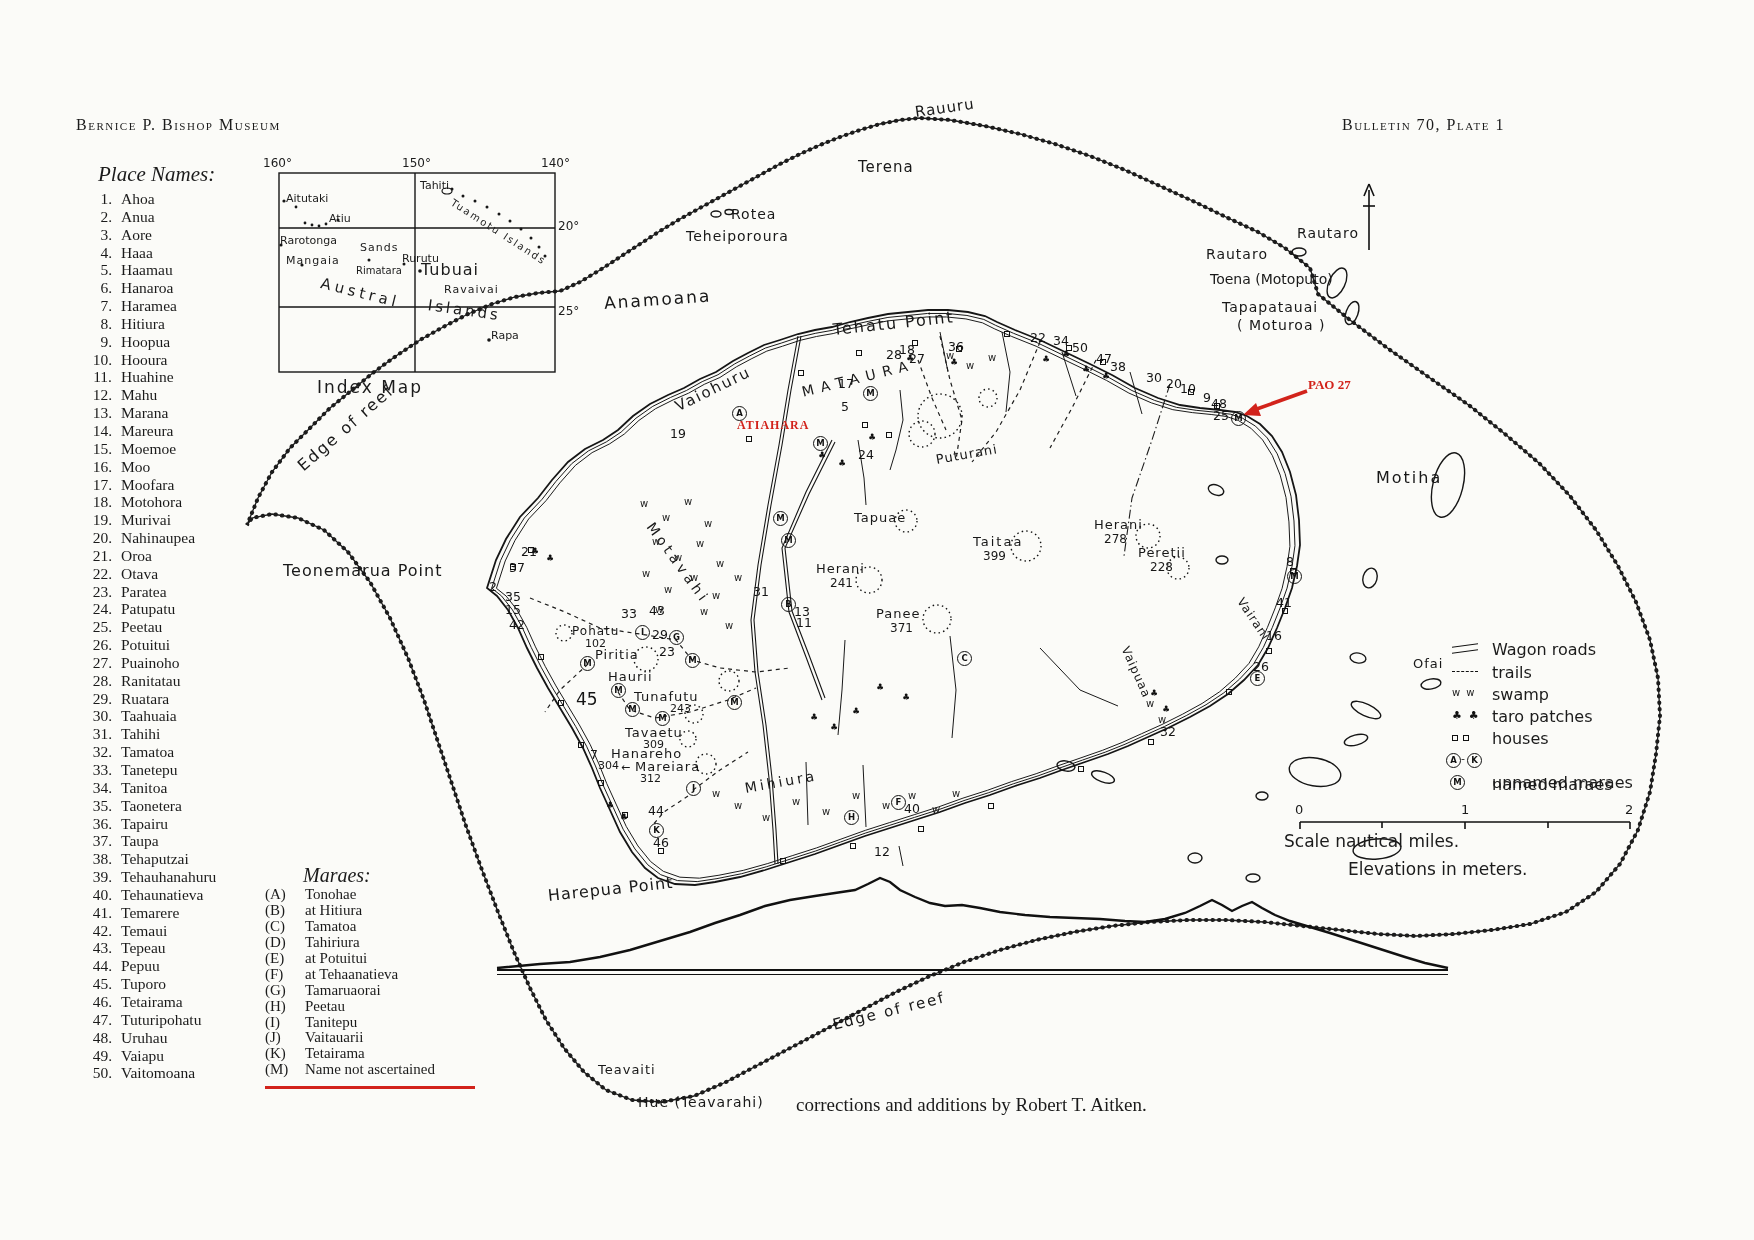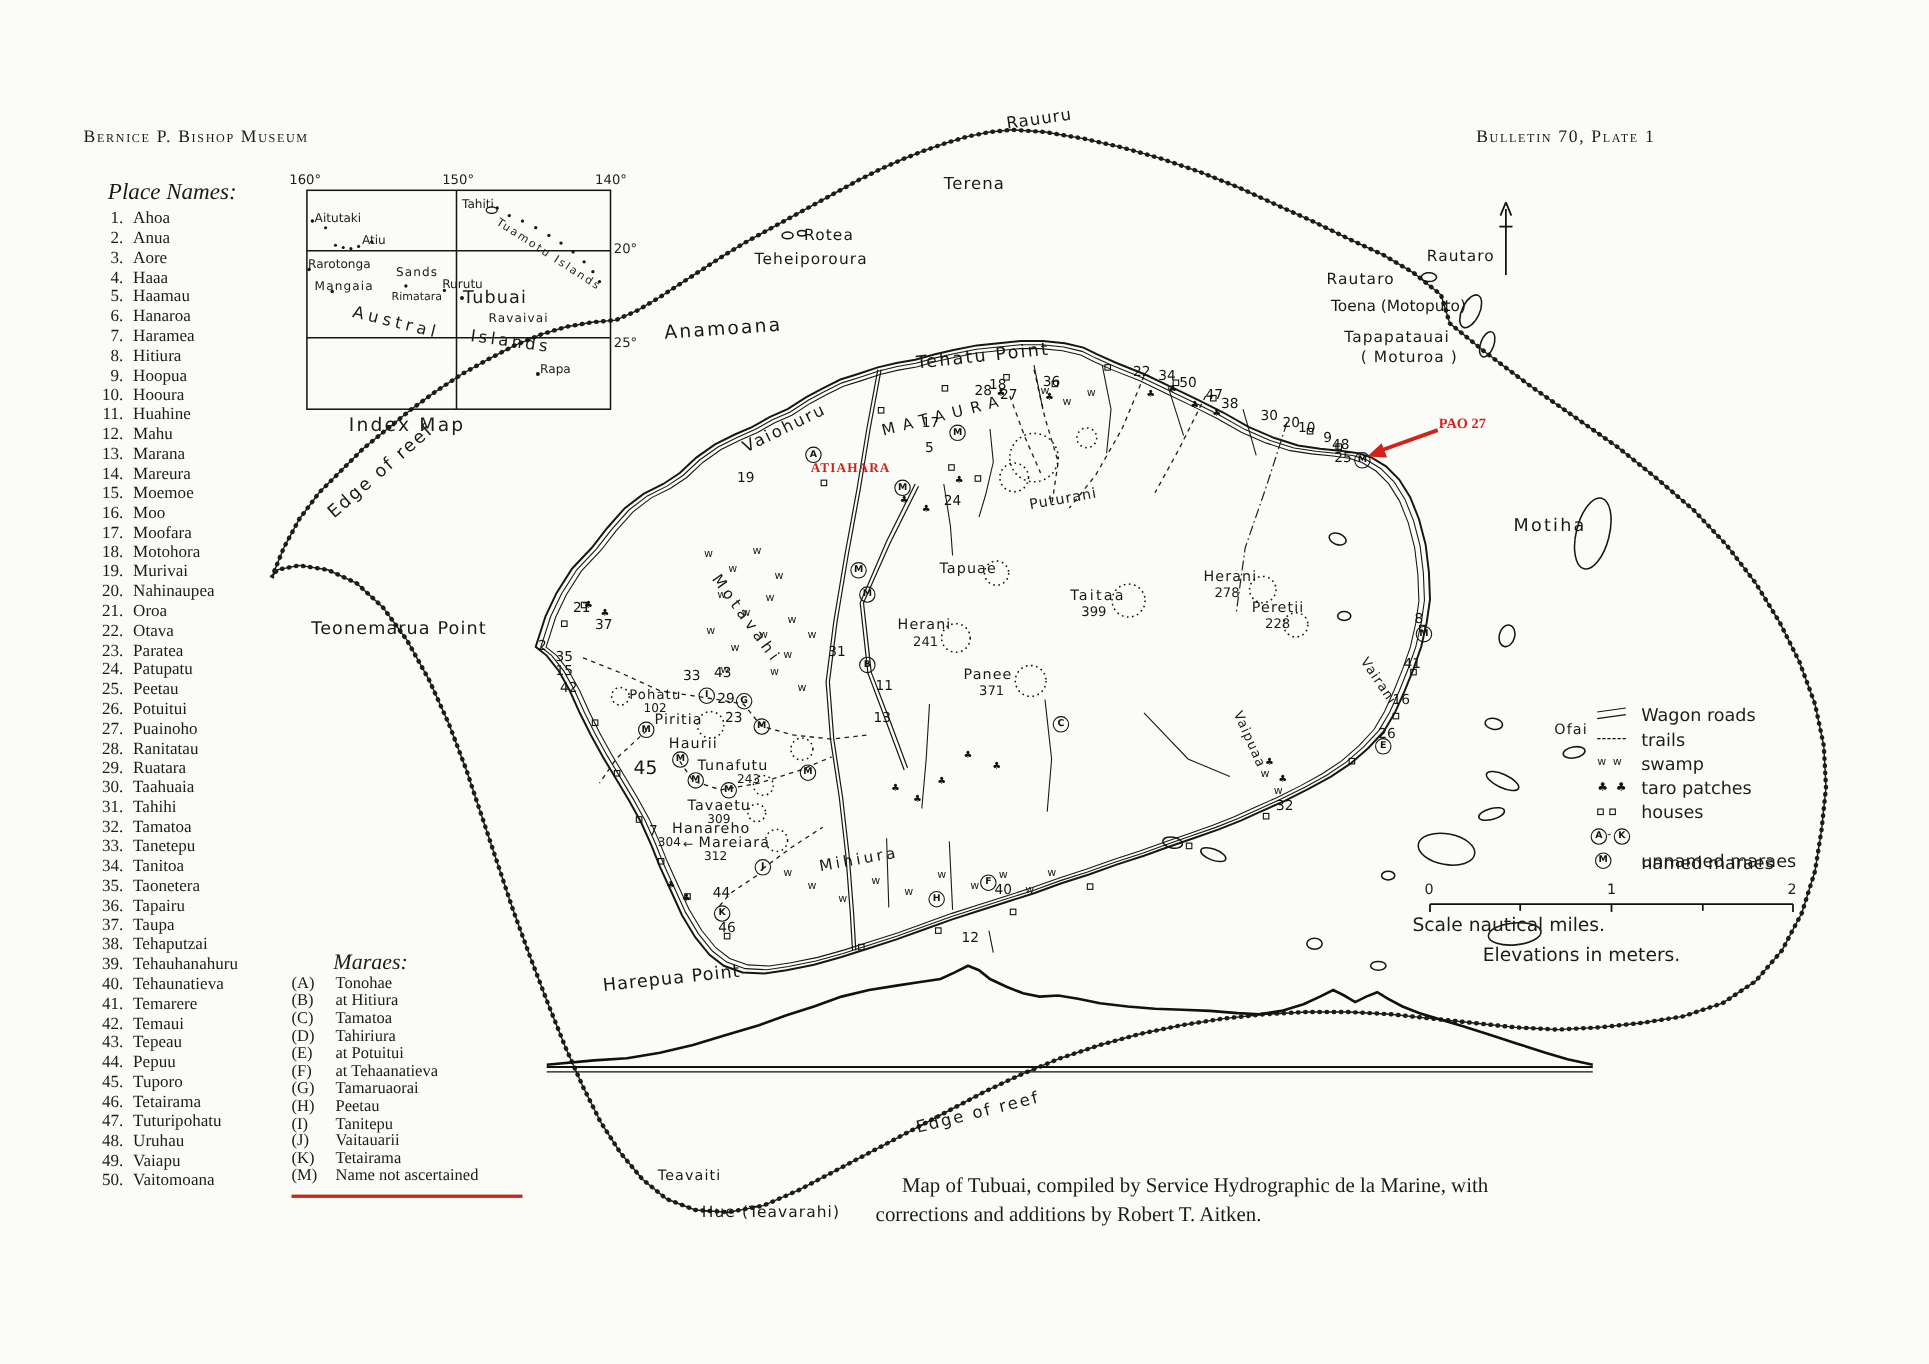--- a/index.html
+++ b/index.html
@@ -540,31 +540,31 @@
       <span class="num" style="left: 1072px; top: 340px;">50</span>
       <span class="num" style="left: 1096px; top: 351px;">47</span>
       <span class="num" style="left: 1110px; top: 359px;">38</span>
       <span class="num" style="left: 1146px; top: 370px;">30</span>
       <span class="num" style="left: 1166px; top: 376px;">20</span>
       <span class="num" style="left: 1180px; top: 381px;">10</span>
       <span class="num" style="left: 1203px; top: 390px;">9</span>
       <span class="num" style="left: 1211px; top: 396px;">48</span>
       <span class="num" style="left: 1213px; top: 408px;">25</span>
       <span class="num" style="left: 521px; top: 544px;">21</span>
-      <span class="num" style="left: 509px; top: 560px; margin-left: 32px;">37</span>
+      <span class="num" style="left: 509px; top: 560px;">37</span>
       <span class="num" style="left: 489px; top: 579px;">2</span>
       <span class="num" style="left: 505px; top: 589px;">35</span>
       <span class="num" style="left: 505px; top: 602px;">15</span>
       <span class="num" style="left: 509px; top: 617px;">42</span>
       <span class="num" style="left: 621px; top: 606px;">33</span>
       <span class="num" style="left: 649px; top: 603px;">43</span>
       <span class="num" style="left: 652px; top: 627px;">29</span>
       <span class="num" style="left: 659px; top: 644px;">23</span>
       <span class="num" style="left: 753px; top: 584px;">31</span>
-      <span class="num" style="left: 794px; top: 604px; margin-top: 40px;">13</span>
+      <span class="num" style="left: 794px; top: 604px;">13</span>
       <span class="num" style="left: 796px; top: 615px;">11</span>
       <span class="num" style="left: 576px; top: 689px; font-size: 17px;">45</span>
       <span class="num" style="left: 590px; top: 747px;">7</span>
       <span class="num" style="left: 648px; top: 803px;">44</span>
       <span class="num" style="left: 653px; top: 835px;">46</span>
       <span class="num" style="left: 904px; top: 801px;">40</span>
       <span class="num" style="left: 874px; top: 844px;">12</span>
       <span class="num" style="left: 1286px; top: 554px;">8</span>
       <span class="num" style="left: 1276px; top: 595px;">41</span>
       <span class="num" style="left: 1266px; top: 628px;">16</span>
@@ -699,15 +699,14 @@
       <span class="abs hand" style="left: 1492px; top: 773px; font-size: 16px;">unnamed maraes</span>
     </div>
 
   <div class="abs hand" style="left:1295px;top:802px;font-size:13px;">0</div>
   <div class="abs hand" style="left:1461px;top:802px;font-size:13px;">1</div>
   <div class="abs hand" style="left:1625px;top:802px;font-size:13px;">2</div>
   <div class="abs hand" style="left:1284px;top:831px;font-size:17px;">Scale nautical miles.</div>
   <div class="abs hand" style="left:1348px;top:859px;font-size:17px;">Elevations in meters.</div>
 
 
-  <div class="abs" style="left:820px;top:1068px;font-size:19px;">Map of Tubuai, compiled by Service Hydrographic de la Marine, with</div>
   <div class="abs" style="left:796px;top:1094px;font-size:19px;">corrections and additions by Robert T. Aitken.</div>
 </div>
 
 </body></html>

